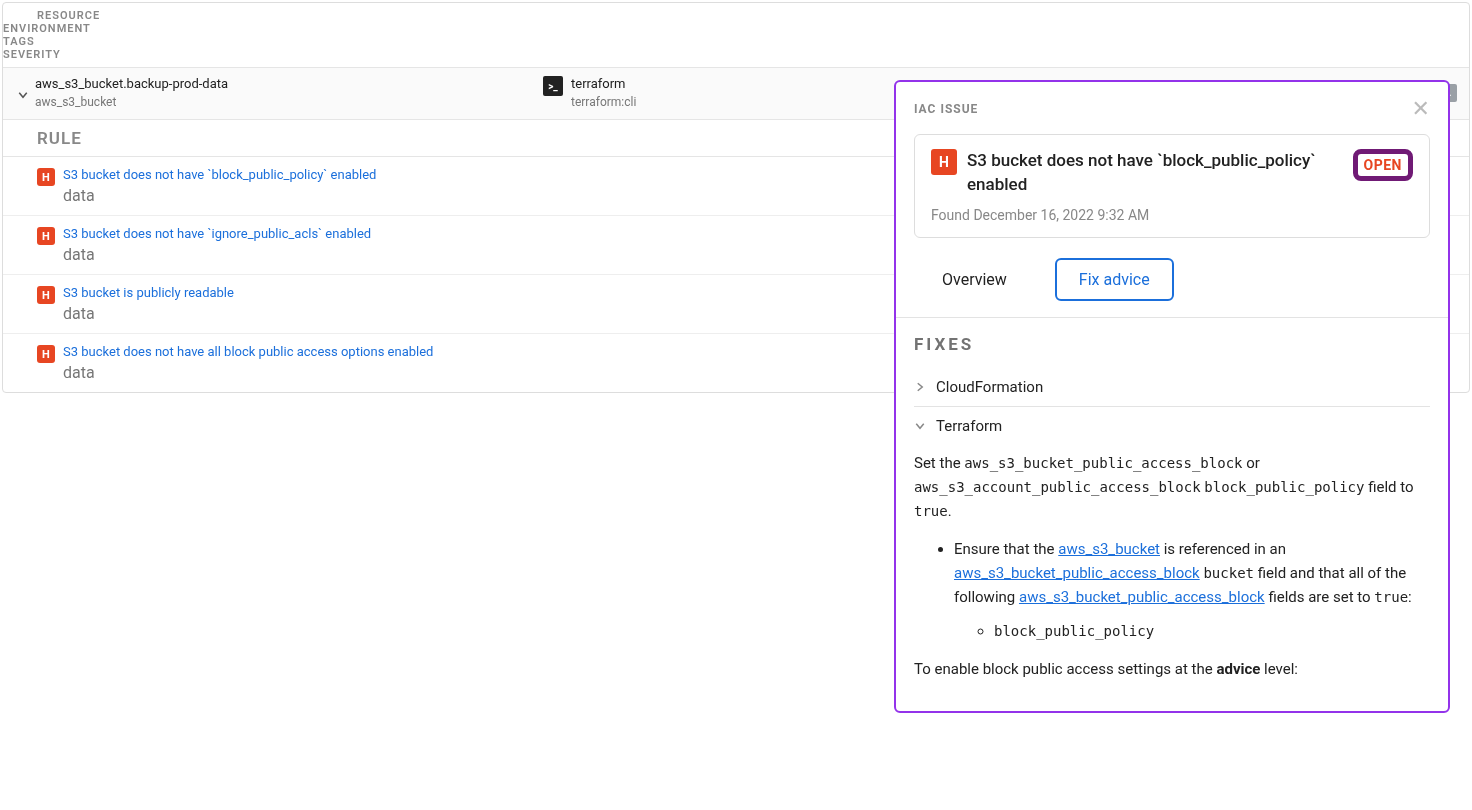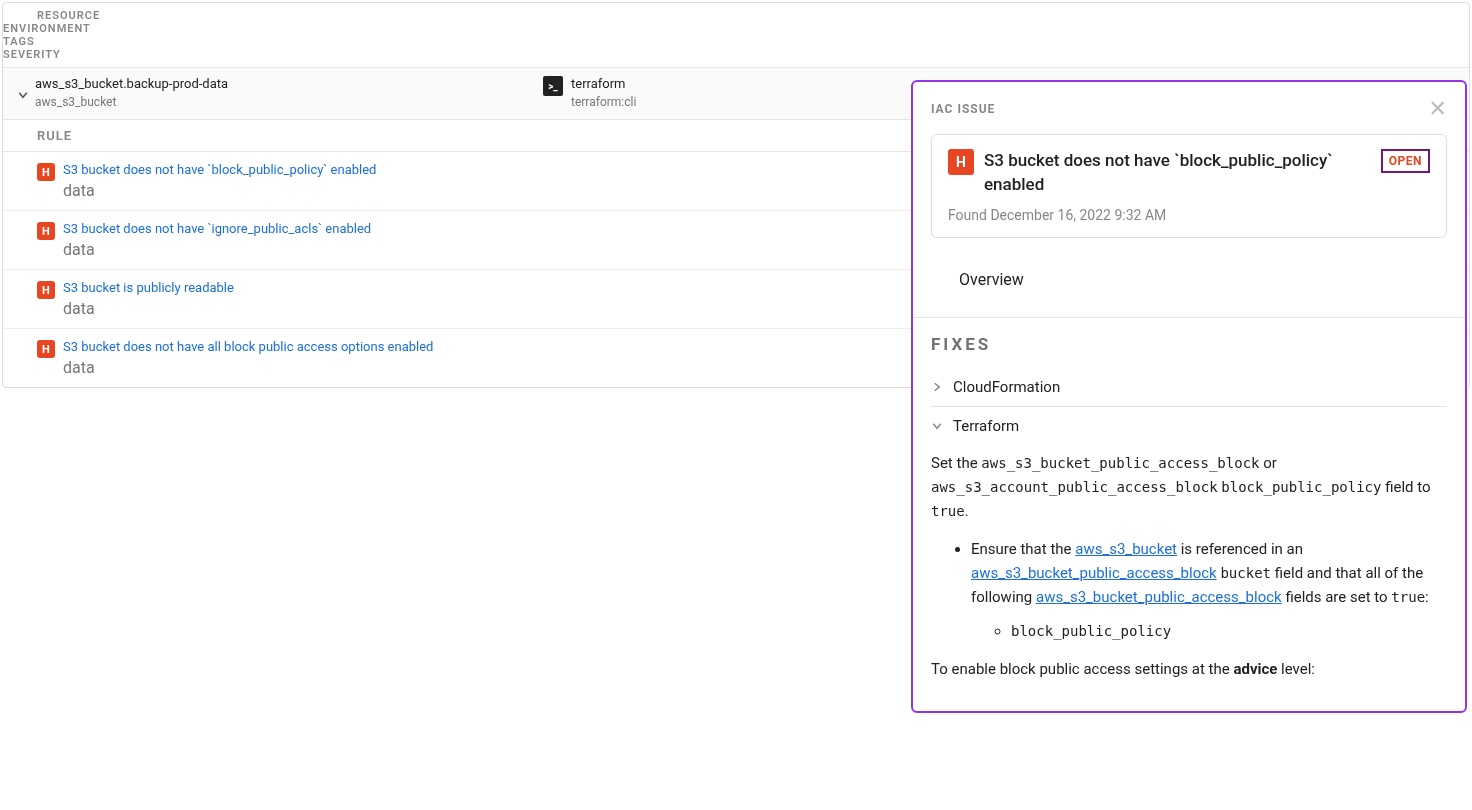--- a/index.html
+++ b/index.html
@@ -27,40 +27,40 @@
   
   .sev-badges { display: flex; gap: 0; justify-content: flex-end; }
   .sev-pair { display: flex; margin-left: 10px; }
   .sev-count { display:inline-flex; align-items:center; justify-content:center; min-width:18px; height:18px; padding: 0 4px; font-size: 11px; color: #444; border-radius: 2px 0 0 2px; }
   .sev-letter { display:inline-flex; align-items:center; justify-content:center; width: 18px; height:18px; font-size: 11px; font-weight: 700; color: #fff; border-radius: 0 2px 2px 0; }
   .sev-C .sev-count { background: #eee; } .sev-C .sev-letter { background: #bababa; }
   .sev-H .sev-count { background: #fddcd6; } .sev-H .sev-letter { background: #e74622; }
   .sev-M .sev-count { background: #fff0d4; } .sev-M .sev-letter { background: #f0a22d; }
   .sev-L .sev-count { background: #eee; } .sev-L .sev-letter { background: #9aa0a6; }
   
-  .rule-header { padding: 8px 0 8px 34px; font-size: 13px; font-weight: 600; color: #888; letter-spacing: 1px; border-bottom: 1px solid #e5e5e5; }
+  .rule-header { padding: 8px 0 8px 34px; font-size: 17px; font-weight: 600; color: #888; letter-spacing: 1px; border-bottom: 1px solid #e5e5e5; }
   
   .rule-row { display: flex; align-items: flex-start; padding: 10px 0 10px 34px; border-bottom: 1px solid #eee; }
   .rule-row:last-child { border-bottom: none; }
   .h-badge { width: 18px; height: 18px; background: #e74622; color: #fff; font-size: 11px; font-weight: 700; display:flex; align-items:center; justify-content:center; border-radius: 3px; margin-right: 8px; flex-shrink:0; margin-top: 1px; }
   .rule-title { color: #1b6fdb; font-size: 13px; }
   .rule-sub { color: #777; font-size: 16px; margin-top: 4px; }
   
   
-  .side-panel { position: absolute; top: 80px; right: 5px; width: 556px; background: #fff; border: 2px solid #9333ea; border-radius: 6px; padding: 16px 18px 6px 18px; z-index: 10; }
+  .side-panel { position: absolute; top: 80px; right: 22px; width: 556px; background: #fff; border: 2px solid #9333ea; border-radius: 6px; padding: 16px 18px 6px 18px; z-index: 10; }
   
   .sp-header { display: flex; justify-content: space-between; align-items: center; margin-bottom: 14px; }
   .sp-header-title { font-size: 12px; font-weight: 700; letter-spacing: 1px; color: #888; }
   .sp-close { color: #bbb; font-size: 22px; font-weight: 300; cursor: pointer; line-height: 1; }
   
   .issue-box { border: 1px solid #ddd; border-radius: 6px; padding: 14px 16px; margin-bottom: 20px; }
   .issue-head { display: flex; align-items: flex-start; gap: 10px; }
   .h-badge-lg { width: 26px; height: 26px; background: #e74622; color: #fff; font-size: 14px; font-weight: 700; display:flex; align-items:center; justify-content:center; border-radius: 3px; flex-shrink:0; }
   .issue-title { font-size: 17px; font-weight: 500; color: #222; flex: 1; line-height: 1.4; }
-  .open-badge { border: 2px solid #701a75; color: #e74622; font-size: 12px; font-weight: 700; padding: 3px 6px; border-radius: 0; letter-spacing: 0.5px; flex-shrink:0; }
+  .open-badge { border: 5px solid #701a75; color: #e74622; font-size: 14px; font-weight: 700; padding: 3px 6px; border-radius: 8px; letter-spacing: 0.5px; flex-shrink:0; }
   .issue-found { color: #888; font-size: 14px; margin-top: 10px; }
   
   .tabs-row { display: flex; gap: 24px; margin: 0 4px 16px 4px; }
   .tab { padding: 10px 22px; font-size: 16px; color: #222; border-radius: 6px; border: 2px solid transparent; cursor: pointer; }
   .tab.active { color: #1b6fdb; border-color: #1b6fdb; }
   
   .sp-divider { height: 1px; background: #e3e3e3; margin: 0 -18px 16px -18px; }
   
   .fixes-title { font-size: 17px; font-weight: 700; letter-spacing: 3px; margin-bottom: 14px; color: #737373; }
   
@@ -172,20 +172,21 @@
     <div class="issue-head">
       <span class="h-badge-lg">H</span>
       <span class="issue-title">S3 bucket does not have `block_public_policy` enabled</span>
       <span class="open-badge">OPEN</span>
     </div>
     <div class="issue-found">Found December 16, 2022 9:32 AM</div>
   </div>
 
   <div class="tabs-row">
     <div class="tab">Overview</div>
+    <div class="tab active">Fix advice</div>
   </div>
 
   <div class="sp-divider"></div>
 
   <div class="fixes-title">FIXES</div>
 
   <div class="fix-section">
     <div class="fix-head">
       <svg class="fix-chevron" viewBox="0 0 16 16">
           <path d="M5 3l6 5-6 5" fill="none" stroke="currentColor" stroke-width="2"></path>

